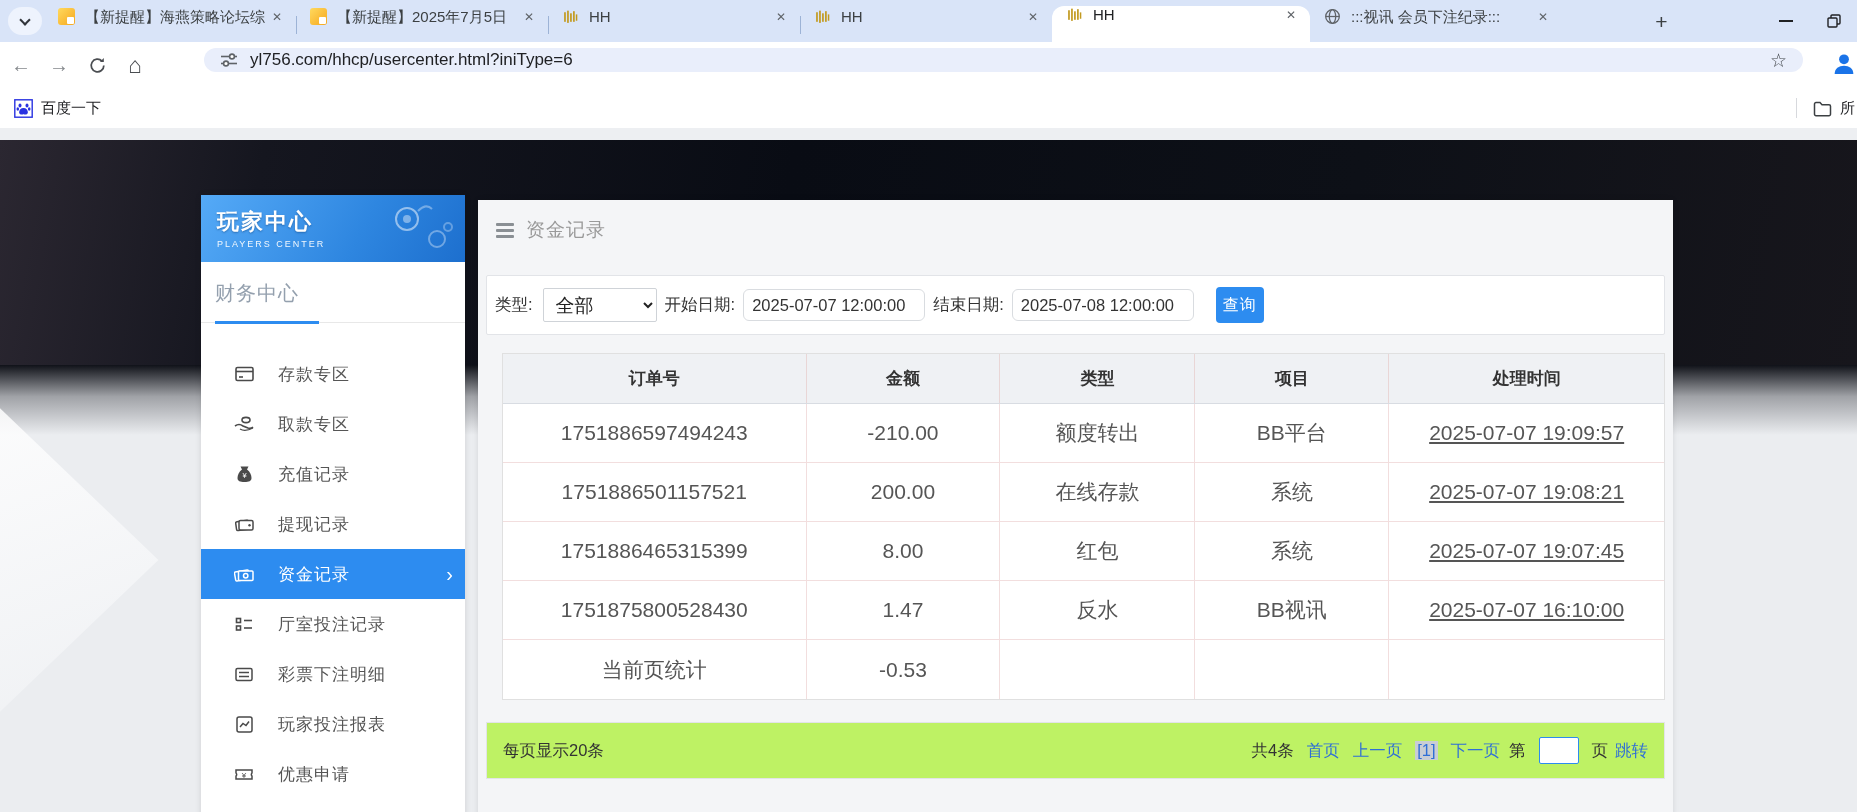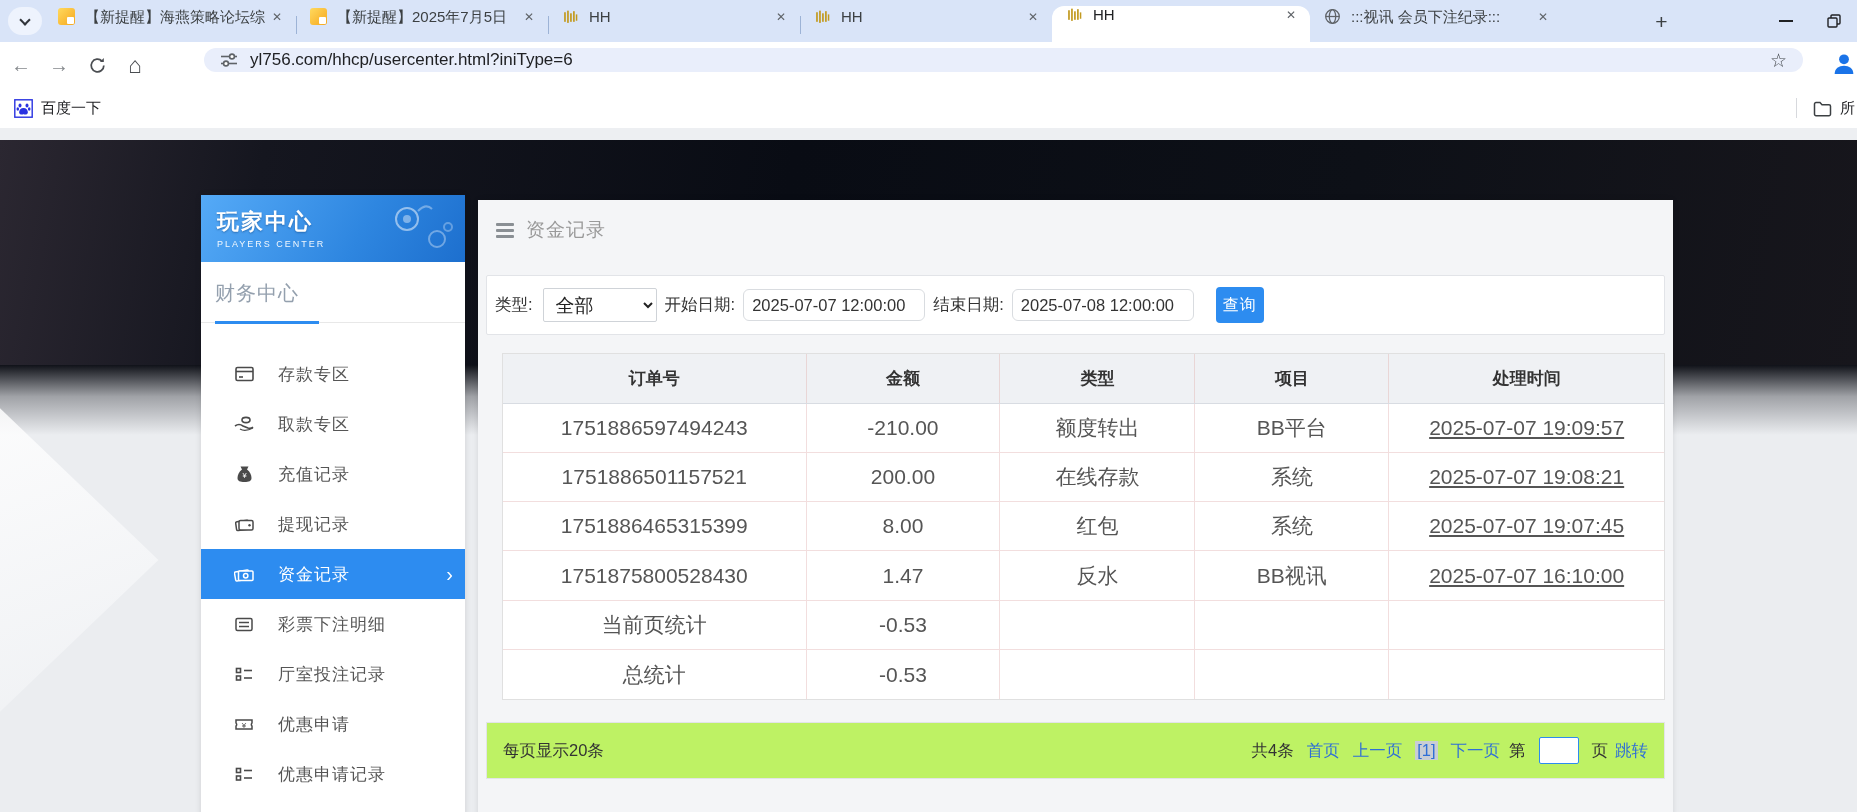--- a/index.html
+++ b/index.html
@@ -299,41 +299,50 @@
                 <rect x="4.5" y="5" width="14.5" height="9.5" rx="1" fill="#2d8cf0"></rect>
                 <circle cx="11.7" cy="9.7" r="2.2"></circle>
               </svg>
             </span>
           <span class="menu-label">资金记录</span>
           <span class="active-arrow">›</span>
         </div>
 
         <div class="menu-item">
           <span class="menu-icon">
-              <svg width="18" height="15" viewBox="0 0 18 15" fill="none" stroke="#4a4a4a" stroke-width="1.5">
-                <rect x="1" y="1.5" width="16" height="12" rx="1.5"></rect>
-                <line x1="4" y1="5.5" x2="14" y2="5.5"></line>
-                <line x1="4" y1="9.5" x2="14" y2="9.5"></line>
-              </svg>
-            </span>
-          <span class="menu-label">彩票下注明细</span>
-        </div>
-
-        <div class="menu-item">
-          <span class="menu-icon">
               <svg width="18" height="15" viewBox="0 0 18 15" fill="none" stroke="#4a4a4a" stroke-width="1.6">
                 <rect x="1.5" y="1.5" width="4" height="4"></rect>
                 <rect x="1.5" y="9" width="4" height="4"></rect>
                 <line x1="9" y1="3.5" x2="17" y2="3.5"></line>
                 <line x1="9" y1="11" x2="17" y2="11"></line>
               </svg>
             </span>
           <span class="menu-label">厅室投注记录</span>
         </div>
 
+        <div class="menu-item">
+          <span class="menu-icon">
+              <svg width="18" height="15" viewBox="0 0 18 15" fill="none" stroke="#4a4a4a" stroke-width="1.5">
+                <rect x="1" y="1.5" width="16" height="12" rx="1.5"></rect>
+                <line x1="4" y1="5.5" x2="14" y2="5.5"></line>
+                <line x1="4" y1="9.5" x2="14" y2="9.5"></line>
+              </svg>
+            </span>
+          <span class="menu-label">彩票下注明细</span>
+        </div>
+
+        <div class="menu-item">
+          <span class="menu-icon">
+              <svg width="17" height="17" viewBox="0 0 17 17" fill="none" stroke="#4a4a4a" stroke-width="1.5">
+                <rect x="1" y="1" width="15" height="15" rx="2"></rect>
+                <polyline points="4,11 7,7.5 10,9.5 13,5.5"></polyline>
+              </svg>
+            </span>
+          <span class="menu-label">玩家投注报表</span>
+        </div>
 
         <div class="menu-item">
           <span class="menu-icon">
               <svg width="18" height="15" viewBox="0 0 18 15" fill="none" stroke="#4a4a4a" stroke-width="1.5">
                 <path d="M1 3 h16 v3 a2 2 0 0 0 0 3 v3 h-16 v-3 a2 2 0 0 0 0-3 z"></path>
                 <text x="9" y="11" text-anchor="middle" font-size="8" fill="#4a4a4a" stroke="none" font-family="Liberation Sans, sans-serif">¥</text>
               </svg>
             </span>
           <span class="menu-label">优惠申请</span>
         </div>
@@ -417,27 +426,20 @@
             </tr>
             <tr>
               <td>1751875800528430</td>
               <td>1.47</td>
               <td>反水</td>
               <td>BB视讯</td>
               <td>2025-07-07 16:10:00</td>
             </tr>
             <tr>
               <td>当前页统计</td>
-              <td>-0.53</td>
-              <td></td>
-              <td></td>
-              <td></td>
-            </tr>
-            <tr>
-              <td>总统计</td>
               <td>-0.53</td>
               <td></td>
               <td></td>
               <td></td>
             </tr>
           </tbody>
         </table>
       </div>
 
       <div class="pager-card">

